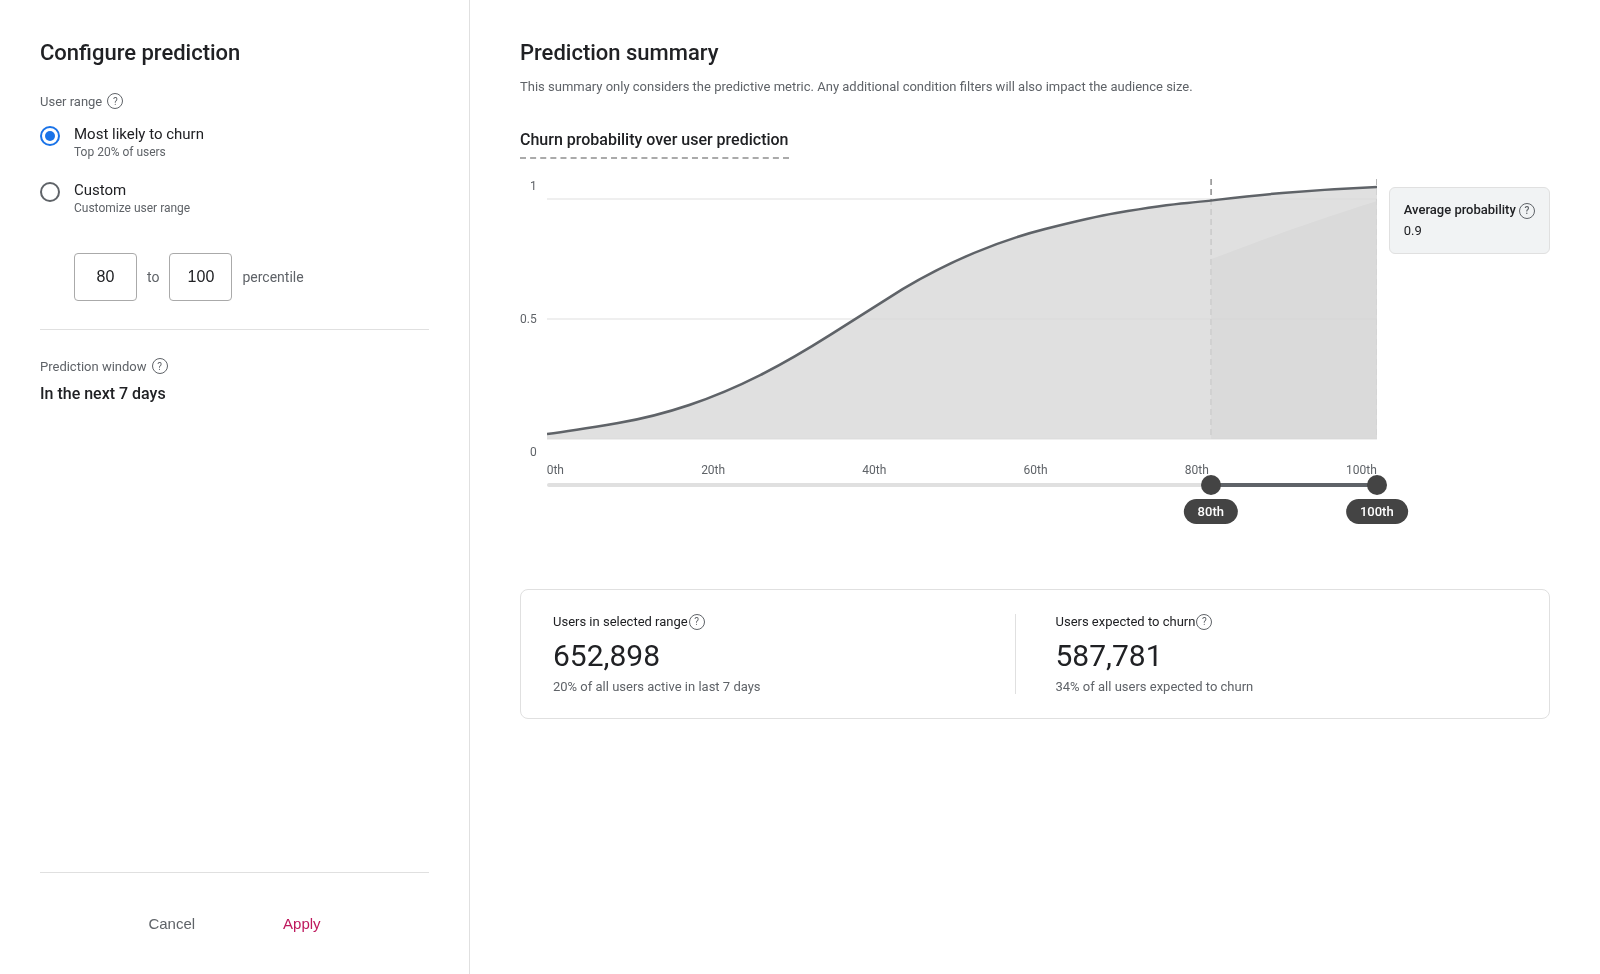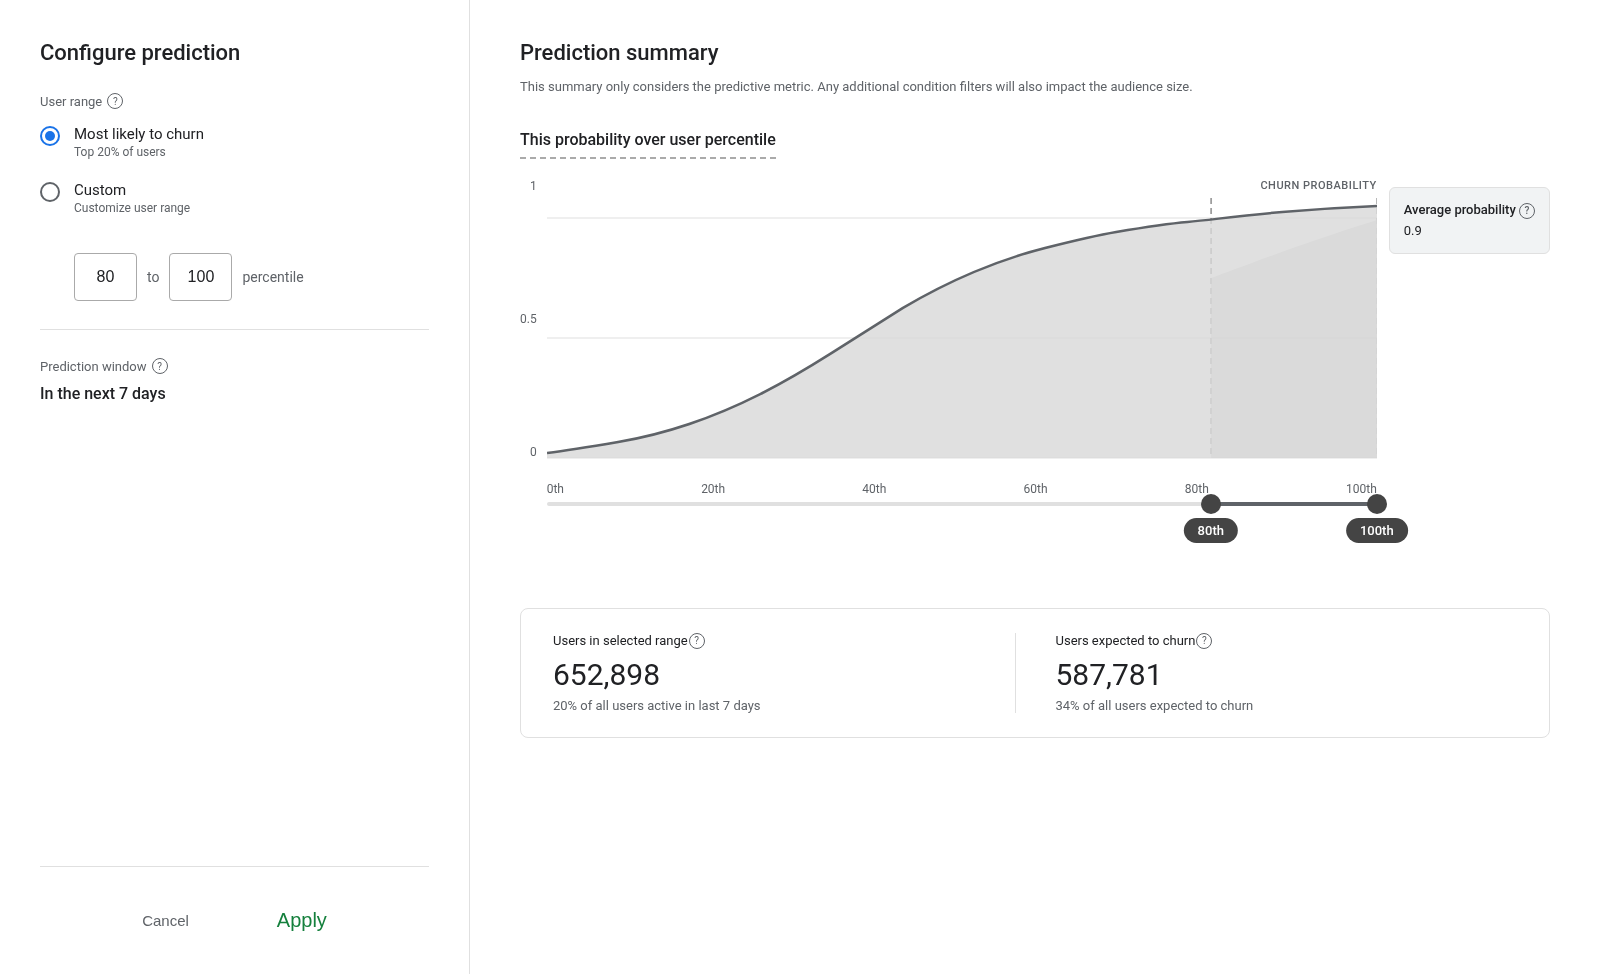--- a/index.html
+++ b/index.html
@@ -150,23 +150,23 @@
       font-size: 15px;
       font-weight: 500;
       color: #5f6368;
       cursor: pointer;
       padding: 12px 24px;
       border-radius: 4px;
     }
     .btn-apply {
       background: none;
       border: none;
-      font-size: 20px;
-      font-weight: 500;
-      color: #15803d;
+      font-size: 15px;
+      font-weight: 500;
+      color: #be185d;
       cursor: pointer;
       padding: 12px 24px;
       border-radius: 4px;
     }
 
     
     .right-panel {
       flex: 1;
       padding: 40px 50px 40px 50px;
       overflow-y: auto;
@@ -388,33 +388,32 @@
     <div class="left-footer">
       <button class="btn-cancel">Cancel</button>
       <button class="btn-apply">Apply</button>
     </div>
   </div>
 
   <div class="right-panel">
     <h2 class="summary-title">Prediction summary</h2>
     <p class="summary-desc">This summary only considers the predictive metric. Any additional condition filters will also impact the audience size.</p>
 
-    <div class="chart-section-title">This probability over user percentile</div>
+    <div class="chart-section-title">Churn probability over user prediction</div>
 
     <div class="chart-wrapper">
       <div class="chart-container">
 
         <div class="y-axis-labels">
           <span>1</span>
           <span>0.5</span>
           <span>0</span>
         </div>
 
         <div class="chart-area">
-          <div class="chart-label-top">CHURN PROBABILITY</div>
 
           <svg class="main-chart" viewBox="0 0 700 280" preserveAspectRatio="none">
 
             <line x1="0" y1="20" x2="700" y2="20" stroke="#e0e0e0" stroke-width="1"></line>
             <line x1="0" y1="140" x2="700" y2="140" stroke="#e0e0e0" stroke-width="1"></line>
             <line x1="0" y1="260" x2="700" y2="260" stroke="#e0e0e0" stroke-width="1"></line>
 
             <line x1="560" y1="0" x2="560" y2="260" stroke="#9e9e9e" stroke-width="1.5" stroke-dasharray="6,4"></line>
             <line x1="700" y1="0" x2="700" y2="260" stroke="#9e9e9e" stroke-width="1.5" stroke-dasharray="6,4"></line>
 

